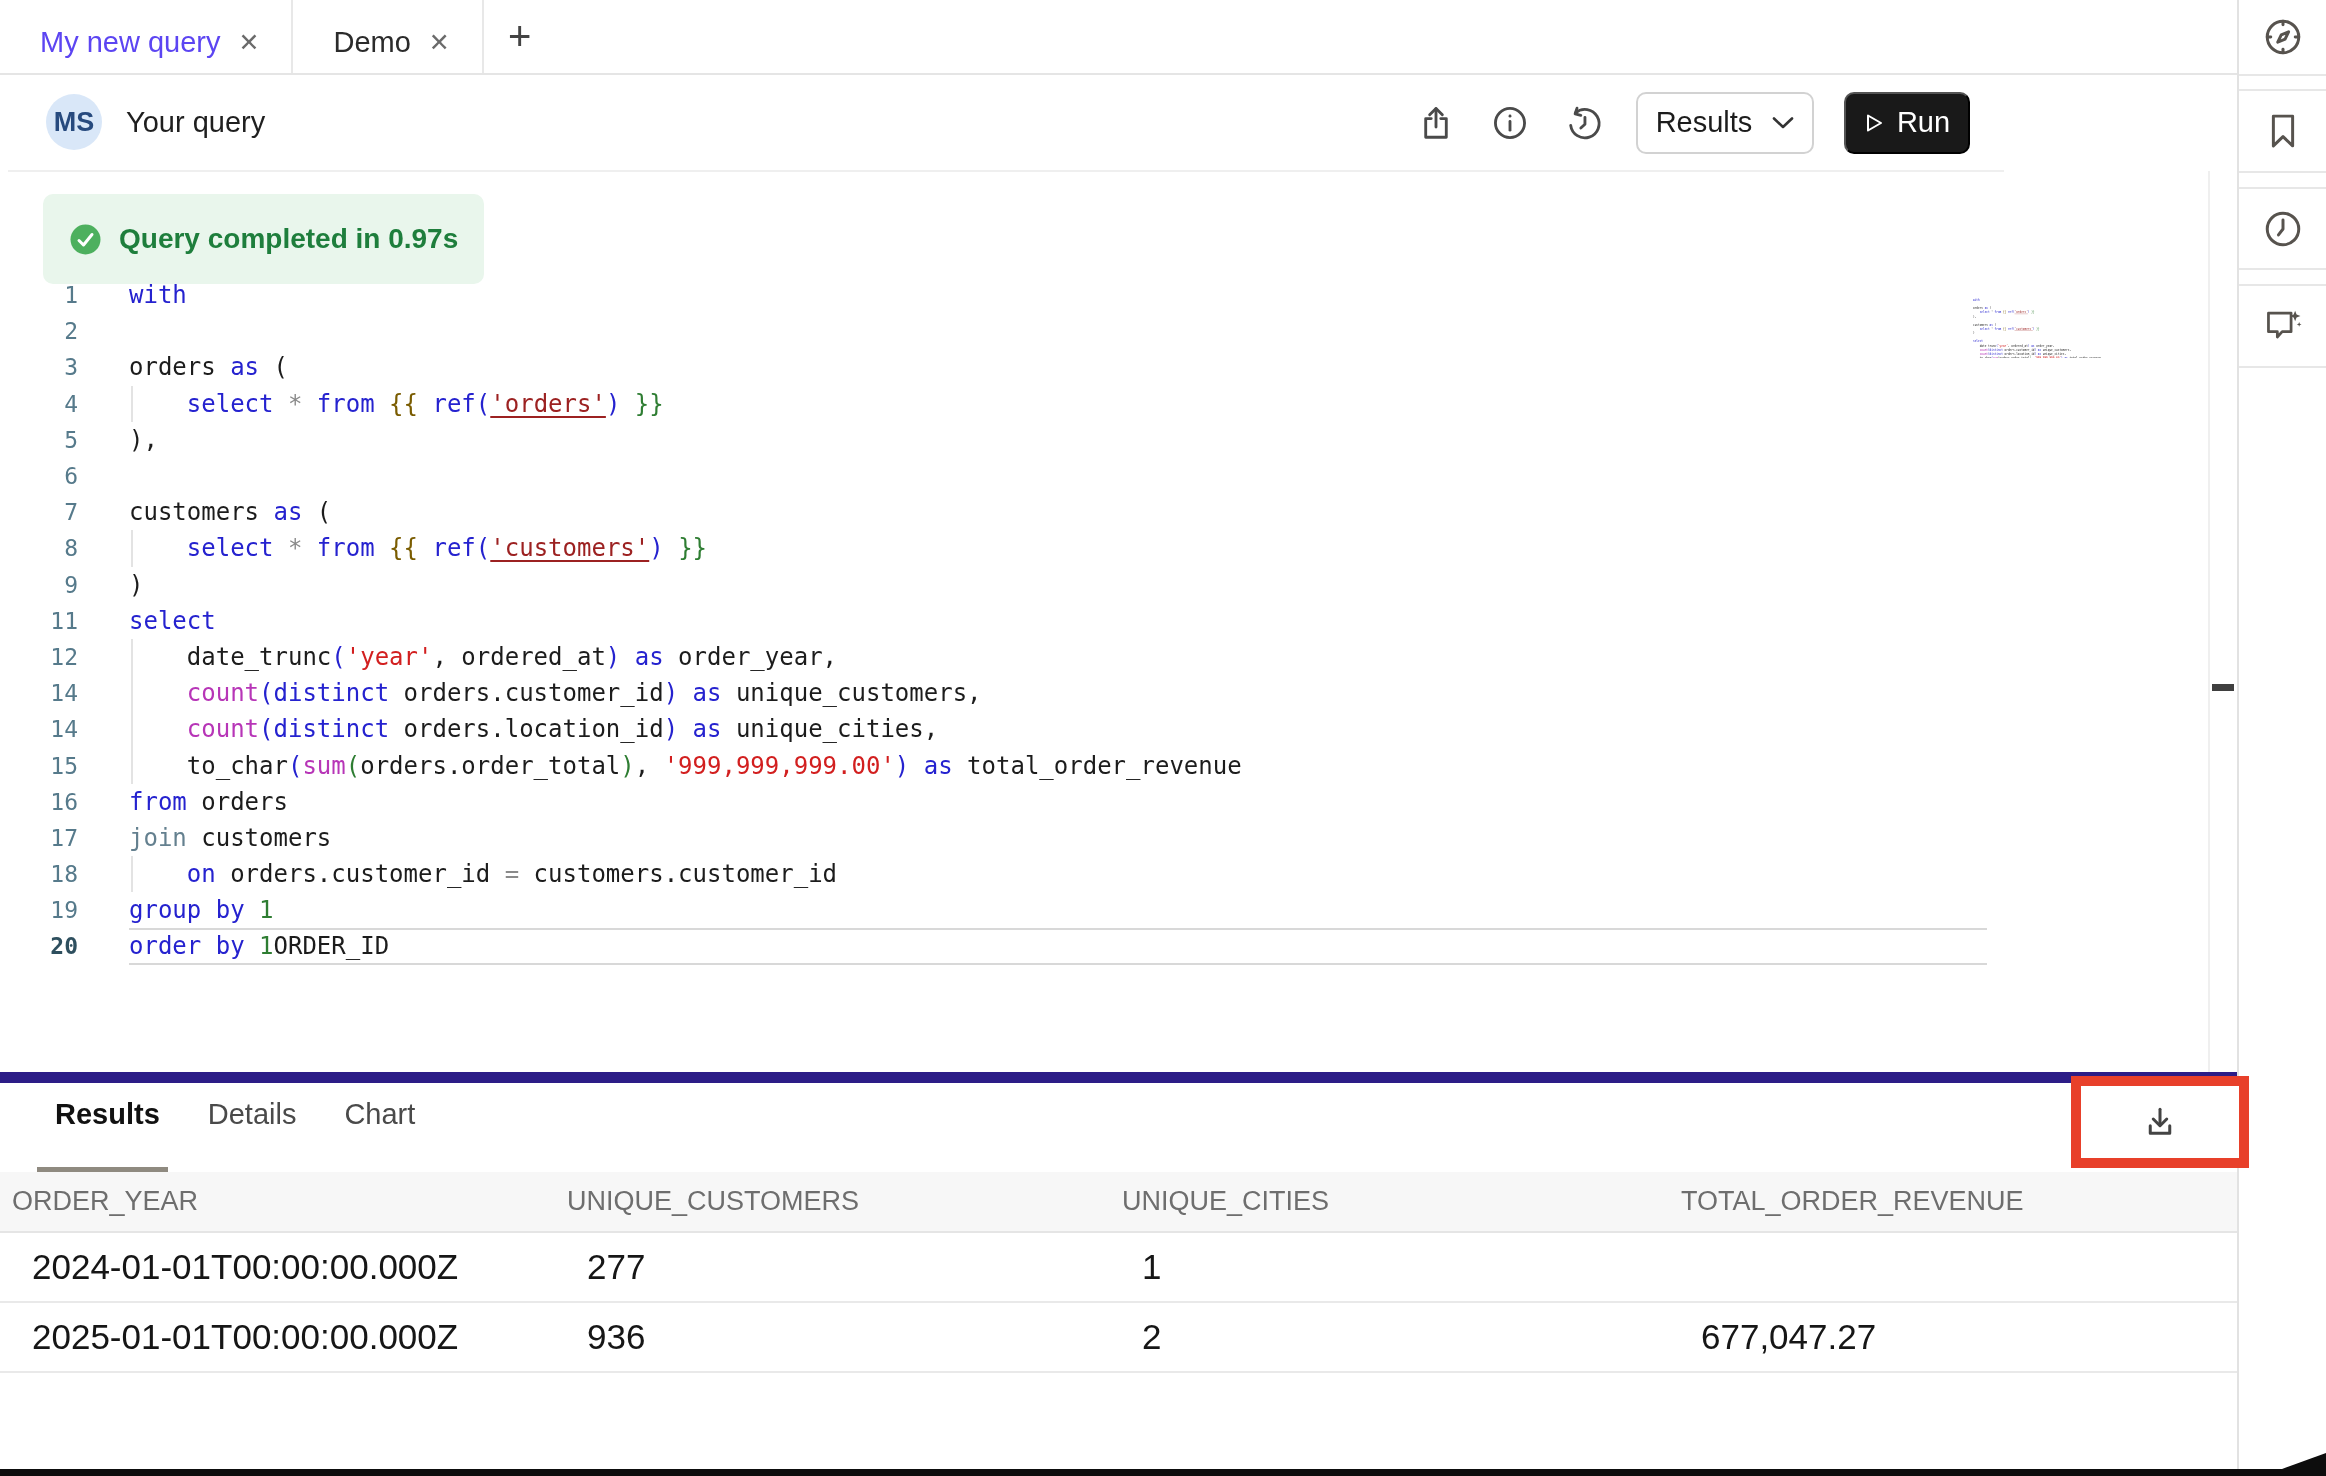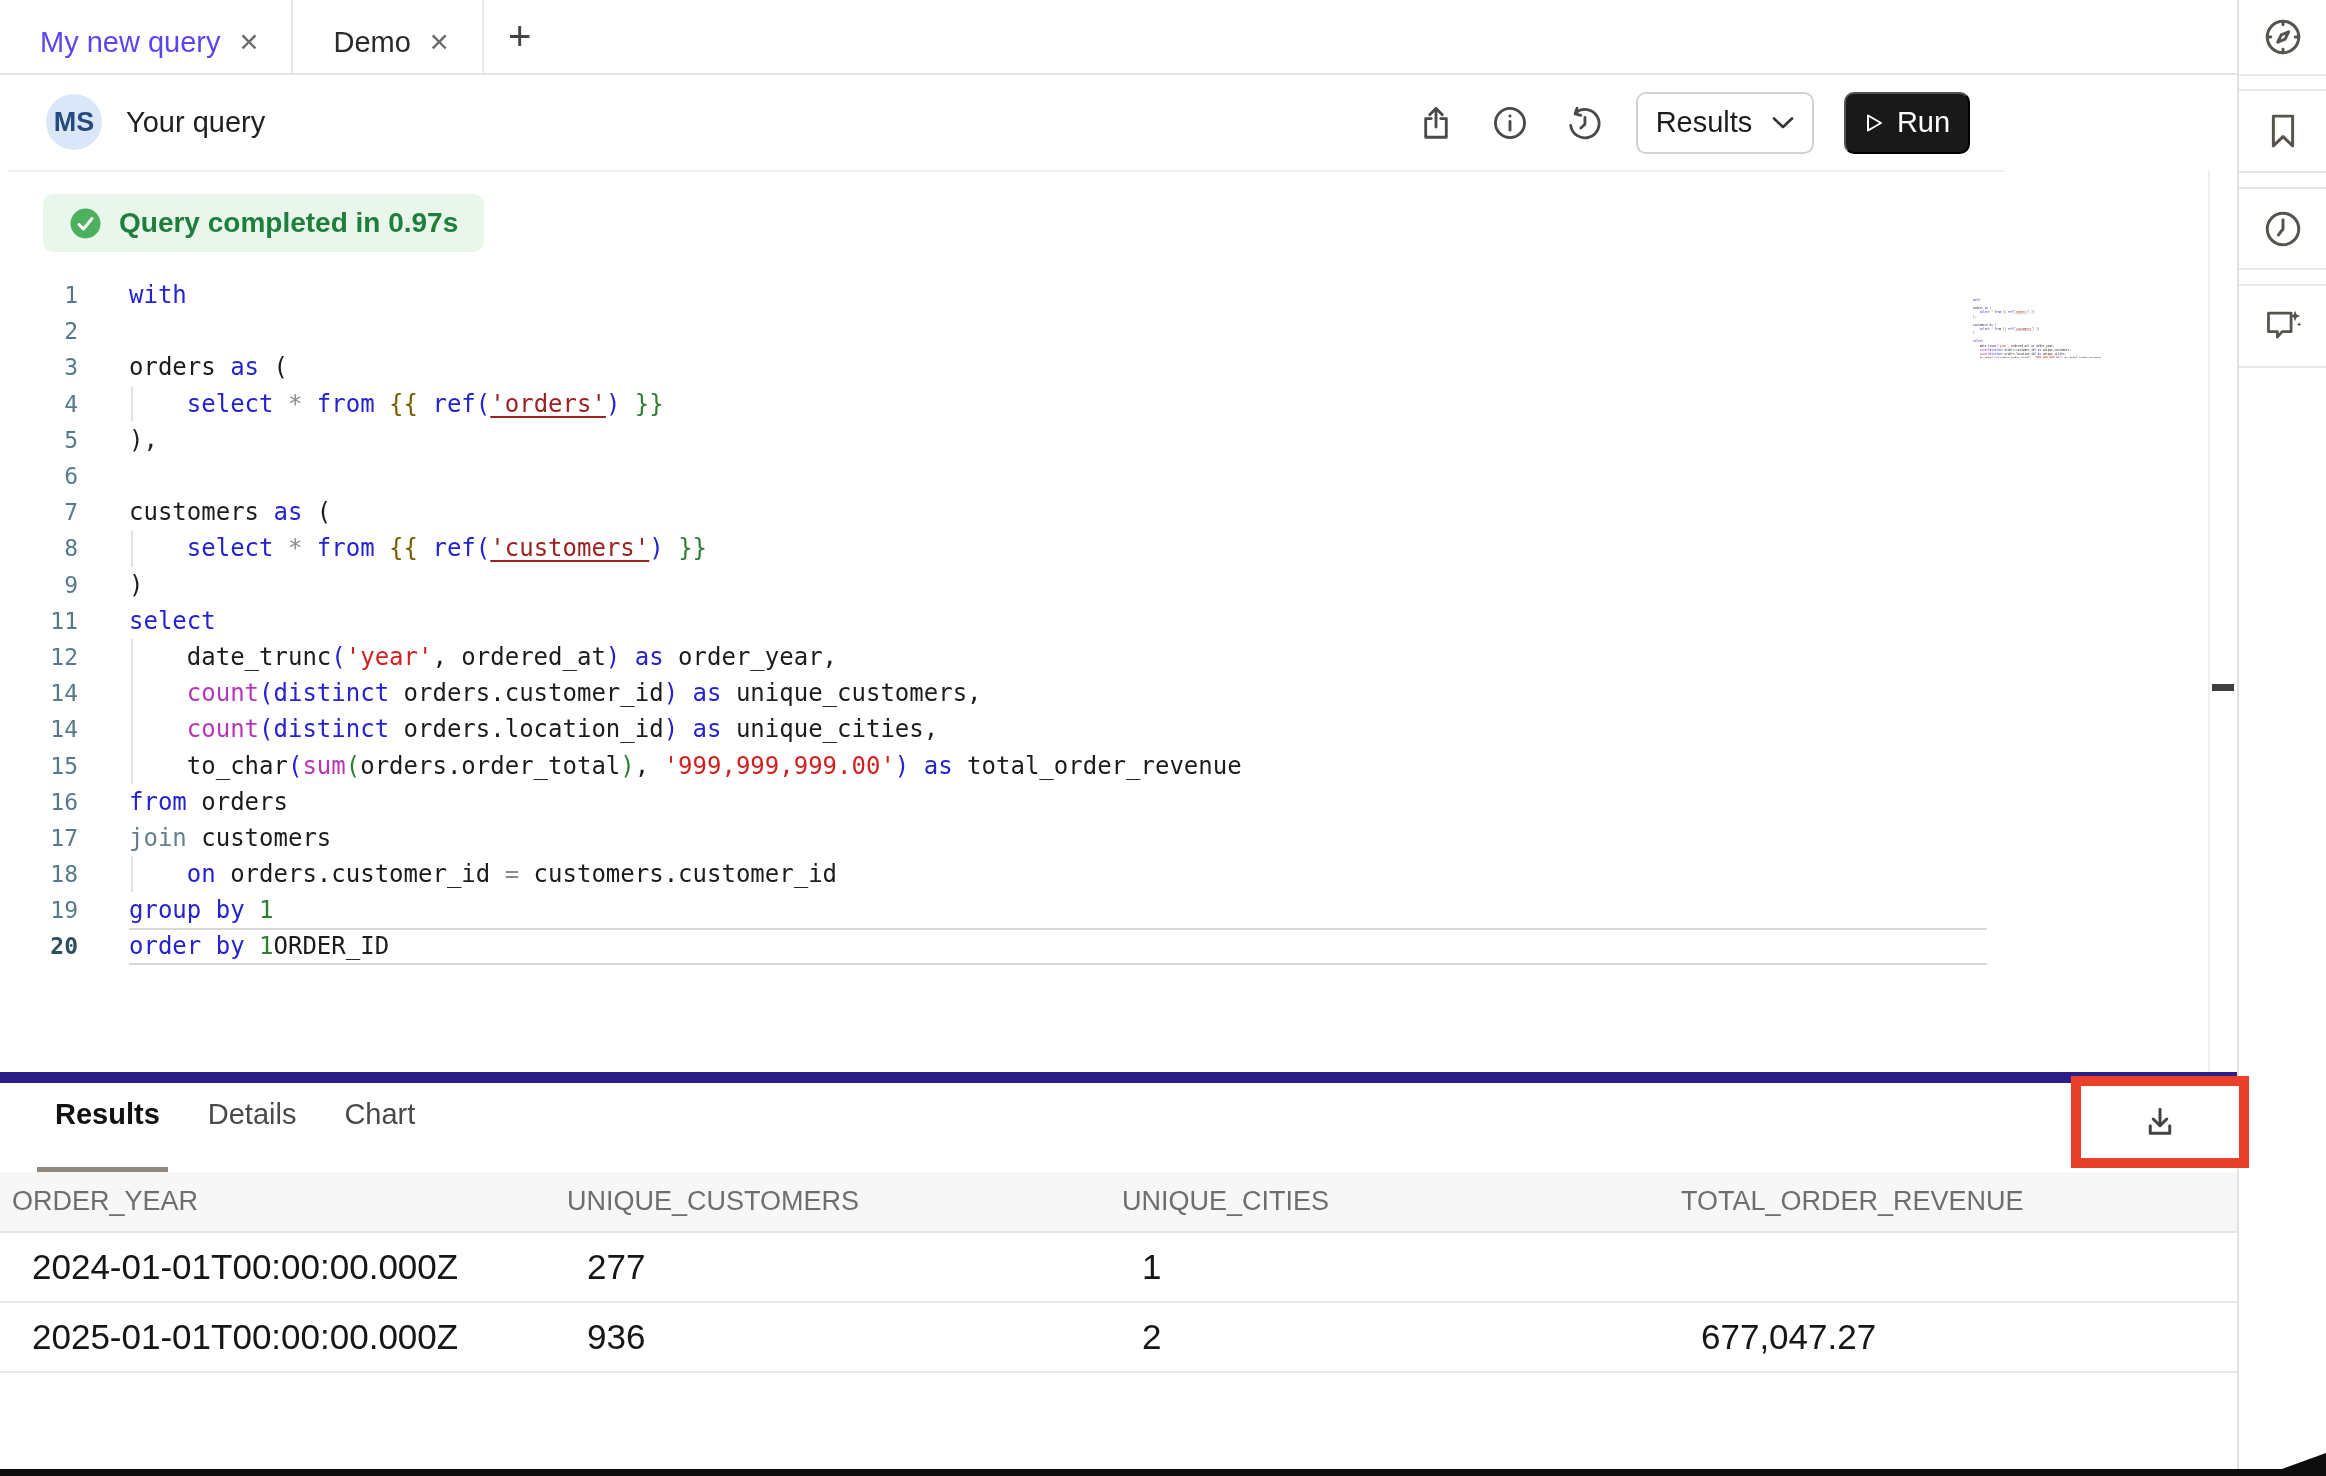--- a/index.html
+++ b/index.html
@@ -28,21 +28,21 @@
   .hicon svg{width:38px;height:38px;stroke:#4a4a4a;fill:none;stroke-width:1.8;stroke-linecap:round;stroke-linejoin:round;}
   .develop-btn{width:178px;height:62px;border:2px solid #d2d2d2;border-radius:10px;background:#fff;
                display:flex;align-items:center;justify-content:center;gap:20px;font-size:29px;color:#1c1c1c;box-sizing:border-box;}
   .develop-btn svg{width:22px;height:14px;stroke:#333;fill:none;stroke-width:2.6;stroke-linecap:round;stroke-linejoin:round;}
   .run-btn{width:126px;height:62px;background:#191919;border-radius:10px;color:#fff;
            display:flex;align-items:center;justify-content:center;gap:13px;font-size:29px;font-weight:500;}
   .run-btn svg{width:20px;height:20px;stroke:#fff;fill:none;stroke-width:2;stroke-linejoin:round;}
 
   
   .status-badge{position:absolute;left:43px;top:194px;height:58px;background:#e9f6ec;border-radius:10px;
-                display:flex;align-items:center;gap:17px;padding:0 26px;font-size:28px;color:#1e7e3c;font-weight:600;}
+                display:flex;align-items:center;gap:17px;padding:16px 26px;font-size:28px;color:#1e7e3c;font-weight:600;}
   .status-badge svg{width:33px;height:33px;}
   .save-btn{position:absolute;left:1948px;top:193px;width:256px;height:58px;background:#fff;
             border:2px solid #d2d2d2;border-radius:10px;box-sizing:border-box;
             display:flex;align-items:center;justify-content:center;gap:15px;font-size:29px;color:#1c1c1c;}
   .save-btn svg{width:30px;height:30px;stroke:#2b2b2b;fill:none;stroke-width:1.8;stroke-linejoin:round;stroke-linecap:round;}
 
   
   .editor{position:absolute;left:0;top:277px;width:2208px;}
   .cl{position:relative;display:flex;height:36.2px;align-items:center;
       font-family:"DejaVu Sans Mono",monospace;font-size:24px;white-space:pre;}

